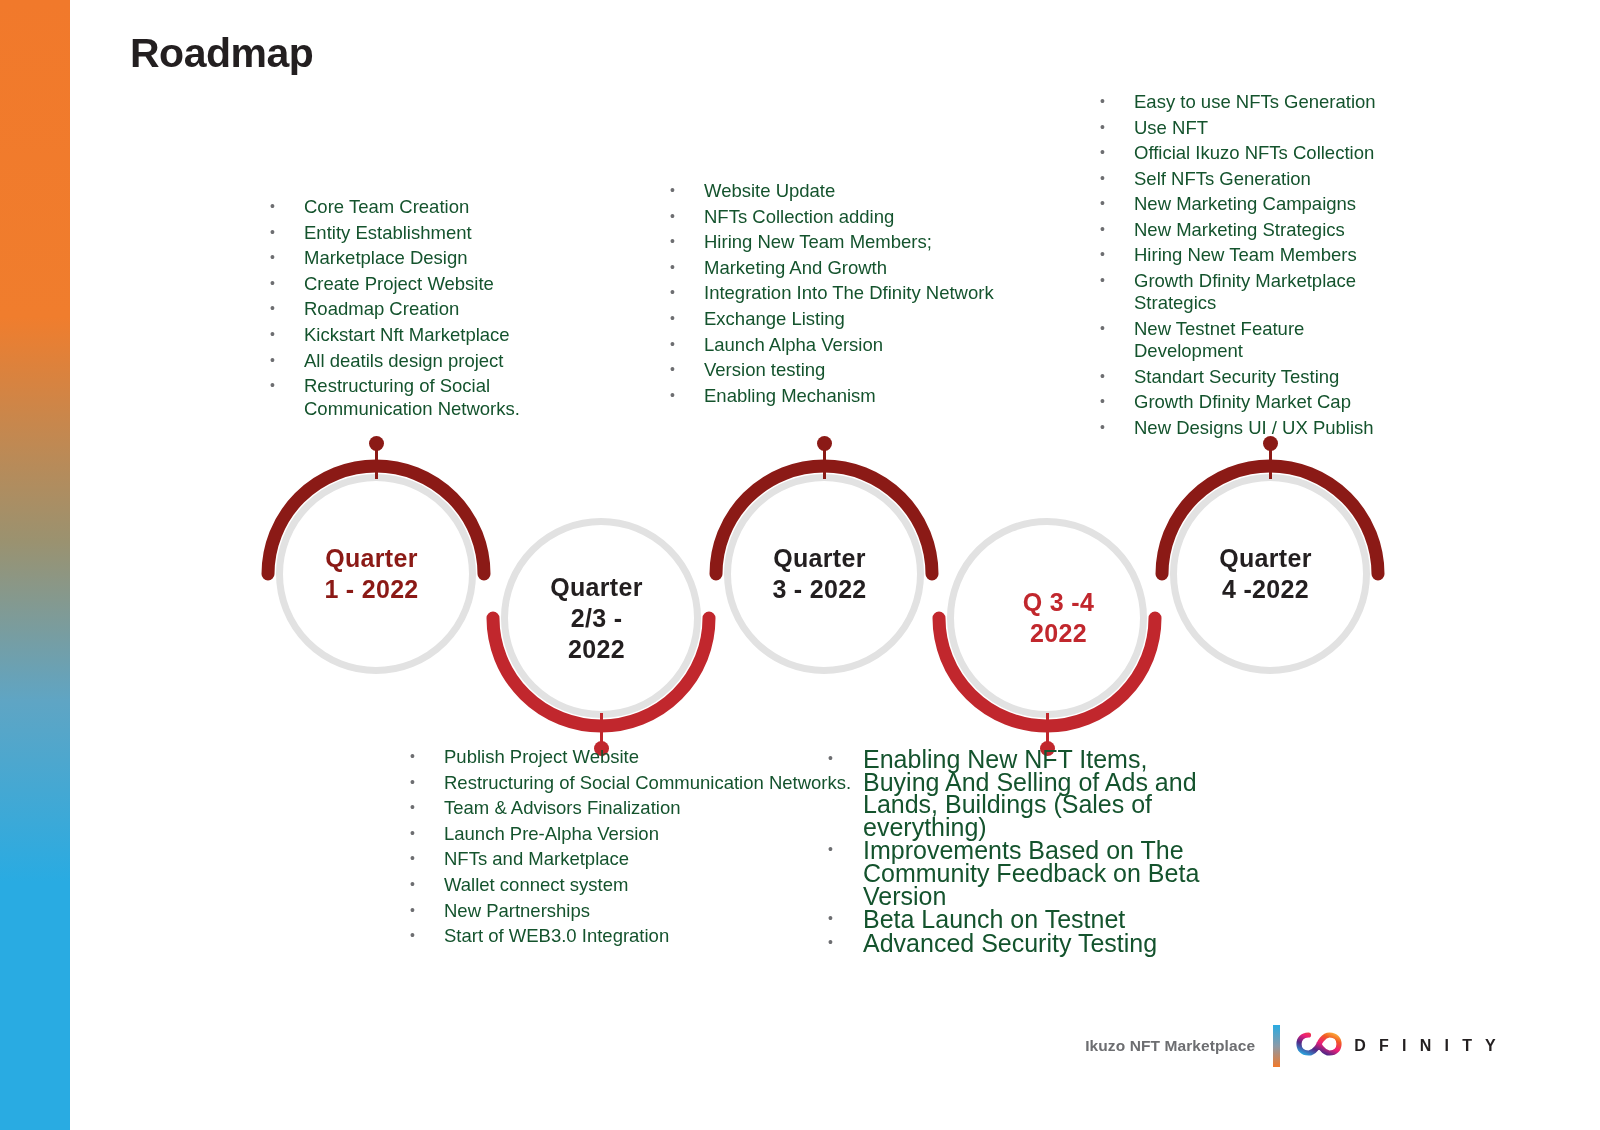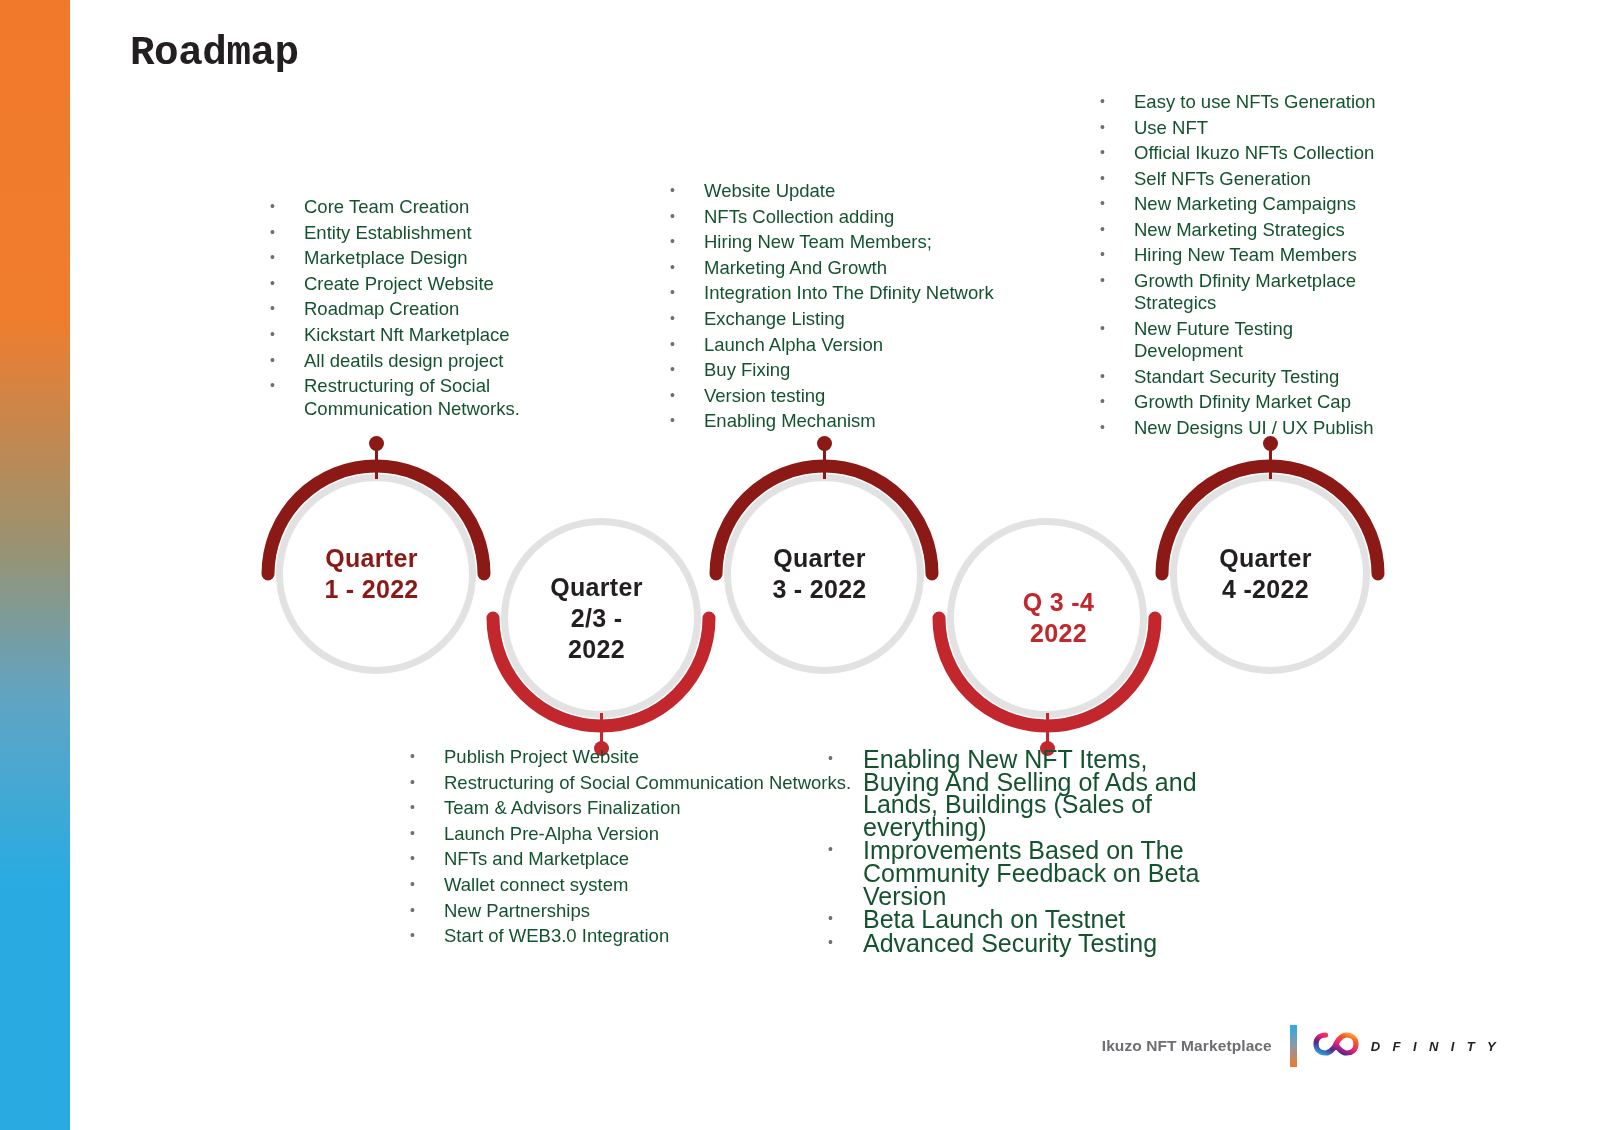--- a/index.html
+++ b/index.html
@@ -27,21 +27,20 @@
 
   
   #page-title {
     position: absolute;
     left: 130px;
     top: 30px;
     font-size: 41px;
     font-weight: bold;
     color: #231F20;
     letter-spacing: -0.5px;
-    font-family: Liberation Mono, monospace;
   }
 
   
   .bullet-list {
     position: absolute;
     list-style: none;
     margin: 0;
     padding: 0;
   }
   .bullet-item {
@@ -147,26 +146,25 @@
     letter-spacing: 0.1px;
     padding-right: 18px;
   }
   #footer-divider {
     width: 7px;
     height: 42px;
     background: linear-gradient(to bottom, #29ABE2 0%, #8B9AA8 50%, #F1792B 100%);
     margin-right: 16px;
   }
   #dfinity-word {
-    font-size: 13px;
+    font-size: 16px;
     font-weight: bold;
     color: #231F20;
     letter-spacing: 4.4px;
     margin-left: 12px;
-    font-style: italic;
   }
 </style>
 </head>
 <body>
 
 <div id="left-bar"></div>
 
 <div id="page-title">Roadmap</div>
 
 <ul class="bullet-list" id="list-q1">
@@ -180,34 +178,33 @@
     <li class="bullet-item">Restructuring of Social Communication Networks.</li>
   </ul>
 <ul class="bullet-list" id="list-q23top">
     <li class="bullet-item">Website Update</li>
     <li class="bullet-item">NFTs Collection adding</li>
     <li class="bullet-item">Hiring New Team Members;</li>
     <li class="bullet-item">Marketing And Growth</li>
     <li class="bullet-item">Integration Into The Dfinity Network</li>
     <li class="bullet-item">Exchange Listing</li>
     <li class="bullet-item">Launch Alpha Version</li>
-    <li class="bullet-item">Buy Fixing</li>
     <li class="bullet-item">Version testing</li>
     <li class="bullet-item">Enabling Mechanism</li>
   </ul>
 <ul class="bullet-list" id="list-q4top">
     <li class="bullet-item">Easy to use NFTs Generation</li>
     <li class="bullet-item">Use NFT</li>
     <li class="bullet-item">Official Ikuzo NFTs Collection</li>
     <li class="bullet-item">Self NFTs Generation</li>
     <li class="bullet-item">New Marketing Campaigns</li>
     <li class="bullet-item">New Marketing Strategics</li>
     <li class="bullet-item">Hiring New Team Members</li>
     <li class="bullet-item">Growth Dfinity Marketplace Strategics</li>
-    <li class="bullet-item">New Future Testing Development</li>
+    <li class="bullet-item">New Testnet Feature Development</li>
     <li class="bullet-item">Standart Security Testing</li>
     <li class="bullet-item">Growth Dfinity Market Cap</li>
     <li class="bullet-item">New Designs UI / UX Publish</li>
   </ul>
 
 <div id="circles">
     <div class="node" style="left: 276px; top: 56px;">
       <svg class="arc-svg" viewBox="0 0 248 248">
         <path d="M 16 124 A 108 108 0 0 1 232 124" fill="none" stroke="#8B1A16" stroke-width="13" stroke-linecap="round"></path>
       </svg>

